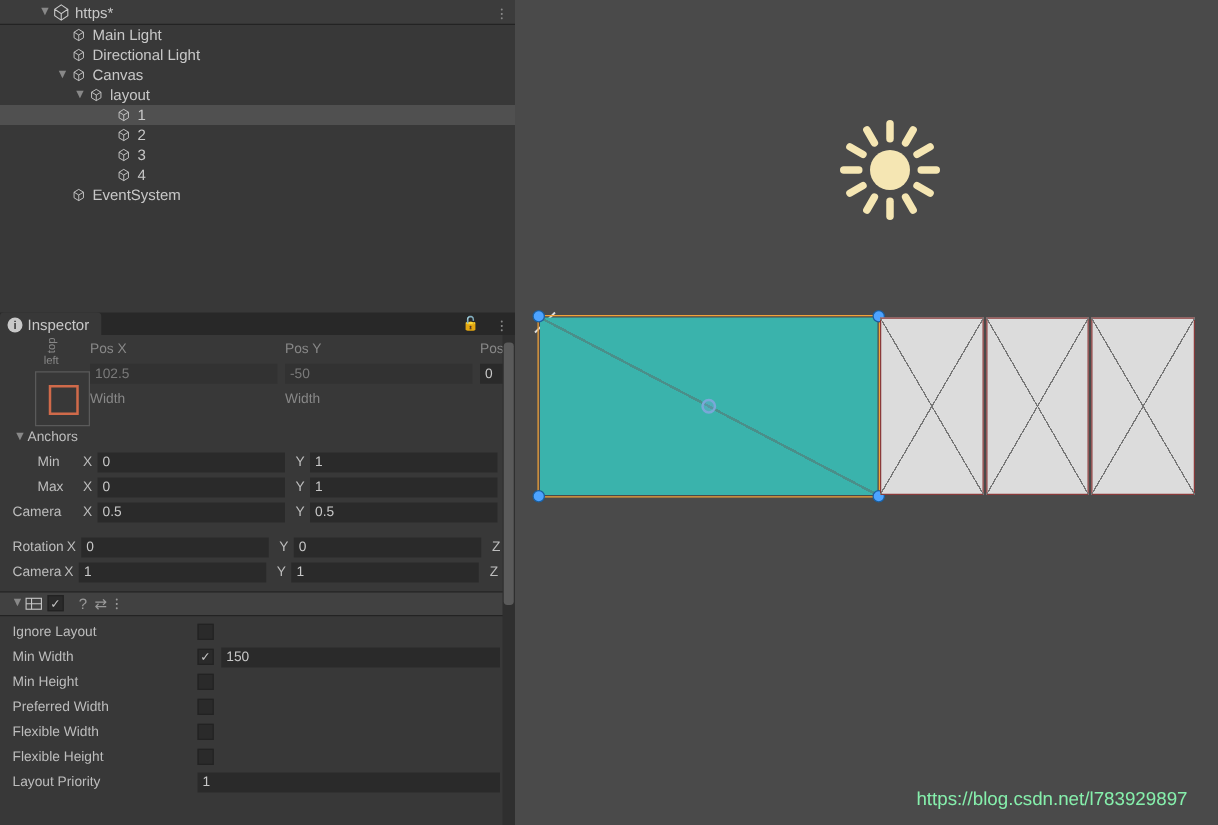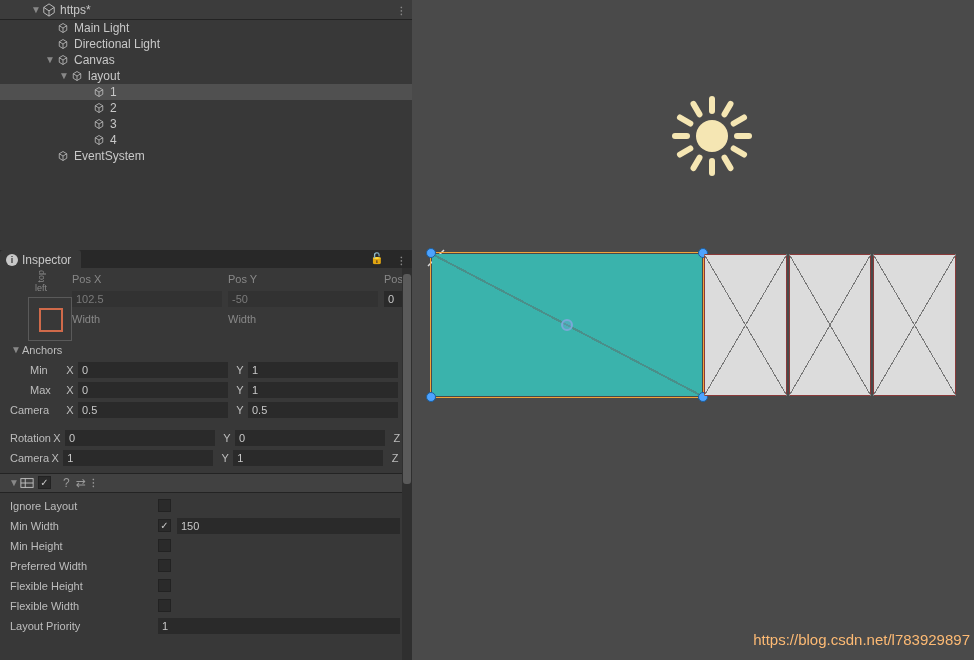--- a/index.html
+++ b/index.html
@@ -57,21 +57,21 @@
 .layout-child.first{background:#3ab3ac;flex:0 0 270px}
 .layout-child .diag::before,.layout-child .diag::after{content:"";position:absolute;inset:0}
 .layout-child .diag::before{background:linear-gradient(to top right,transparent calc(50% - .5px),#777 calc(50% - .5px),#777 calc(50% + .5px),transparent calc(50% + .5px))}
 .layout-child .diag::after{background:linear-gradient(to top left,transparent calc(50% - .5px),#777 calc(50% - .5px),#777 calc(50% + .5px),transparent calc(50% + .5px))}
 .layout-child.first .diag::before{background:linear-gradient(to top right,transparent calc(50% - 1px),#4a8f8a calc(50% - 1px),#4a8f8a calc(50% + 1px),transparent calc(50% + 1px))}
 .layout-child.first .diag::after{background:none}
 .sel-outline{position:absolute;inset:-2px;border:1px solid #f2a33a}
 .handle{position:absolute;width:10px;height:10px;border-radius:50%;background:#4da3ff;border:1px solid #1a5fa0}
 .center-handle{position:absolute;left:calc(50% - 6px);top:calc(50% - 6px);width:12px;height:12px;border-radius:50%;border:2px solid #7aa8d8;background:rgba(122,168,216,.3)}
 .anchor-cross{position:absolute;left:12px;top:246px;color:#cfcfcf;font-size:20px;pointer-events:none}
-.watermark{position:absolute;right:4px;bottom:12px;color:#fdba74;font-size:15px}
+.watermark{position:absolute;right:24px;bottom:12px;color:#86efac;font-size:15px}
 .red-border{position:absolute;inset:0;border:1px solid #8a3a3a}
 </style>
 </head>
 <body>
 
 <div class="panel-left">
   <div class="hierarchy">
     <div class="hier-header">
       <span class="foldout">▼</span>
       <span class="unity-icon">
@@ -337,25 +337,25 @@
           </div>
           <div class="row">
             <span class="lbl">Min Height</span>
             <span class="chk"></span>
           </div>
           <div class="row">
             <span class="lbl">Preferred Width</span>
             <span class="chk"></span>
           </div>
           <div class="row">
+            <span class="lbl">Flexible Width</span>
+            <span class="chk"></span>
+          </div>
+          <div class="row">
             <span class="lbl">Flexible Height</span>
-            <span class="chk"></span>
-          </div>
-          <div class="row">
-            <span class="lbl">Flexible Width</span>
             <span class="chk"></span>
           </div>
           <div class="row">
             <span class="lbl">Layout Priority</span>
             <input class="num-input" style="flex: 1 1 0%;" value="1">
           </div>
         </div>
     </div>
     <div class="scrollfake">
         <div class="scrollthumb"></div>

